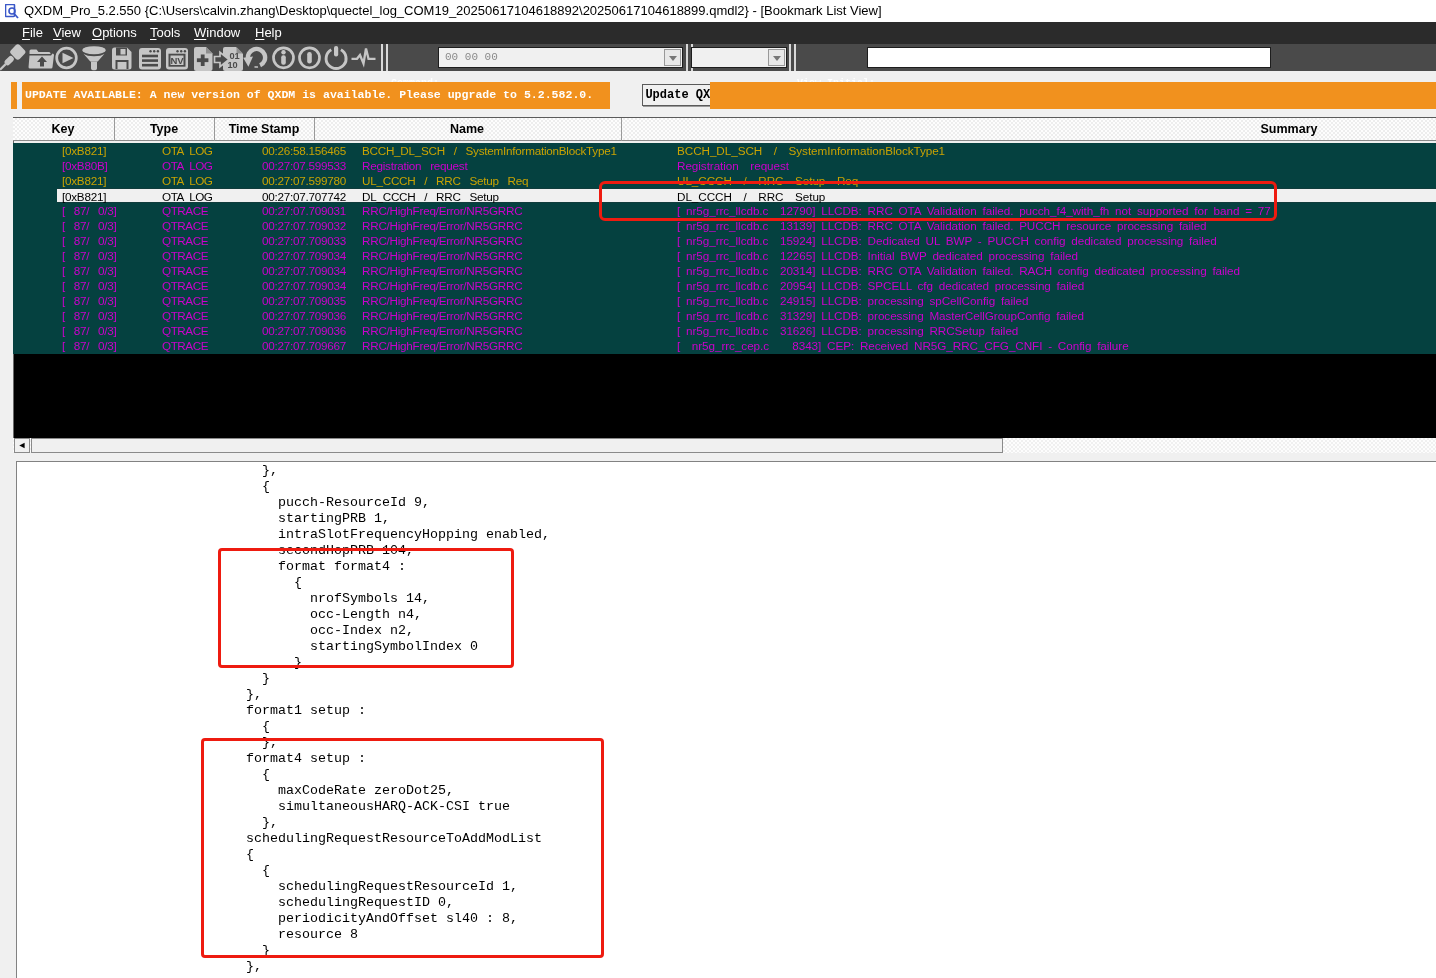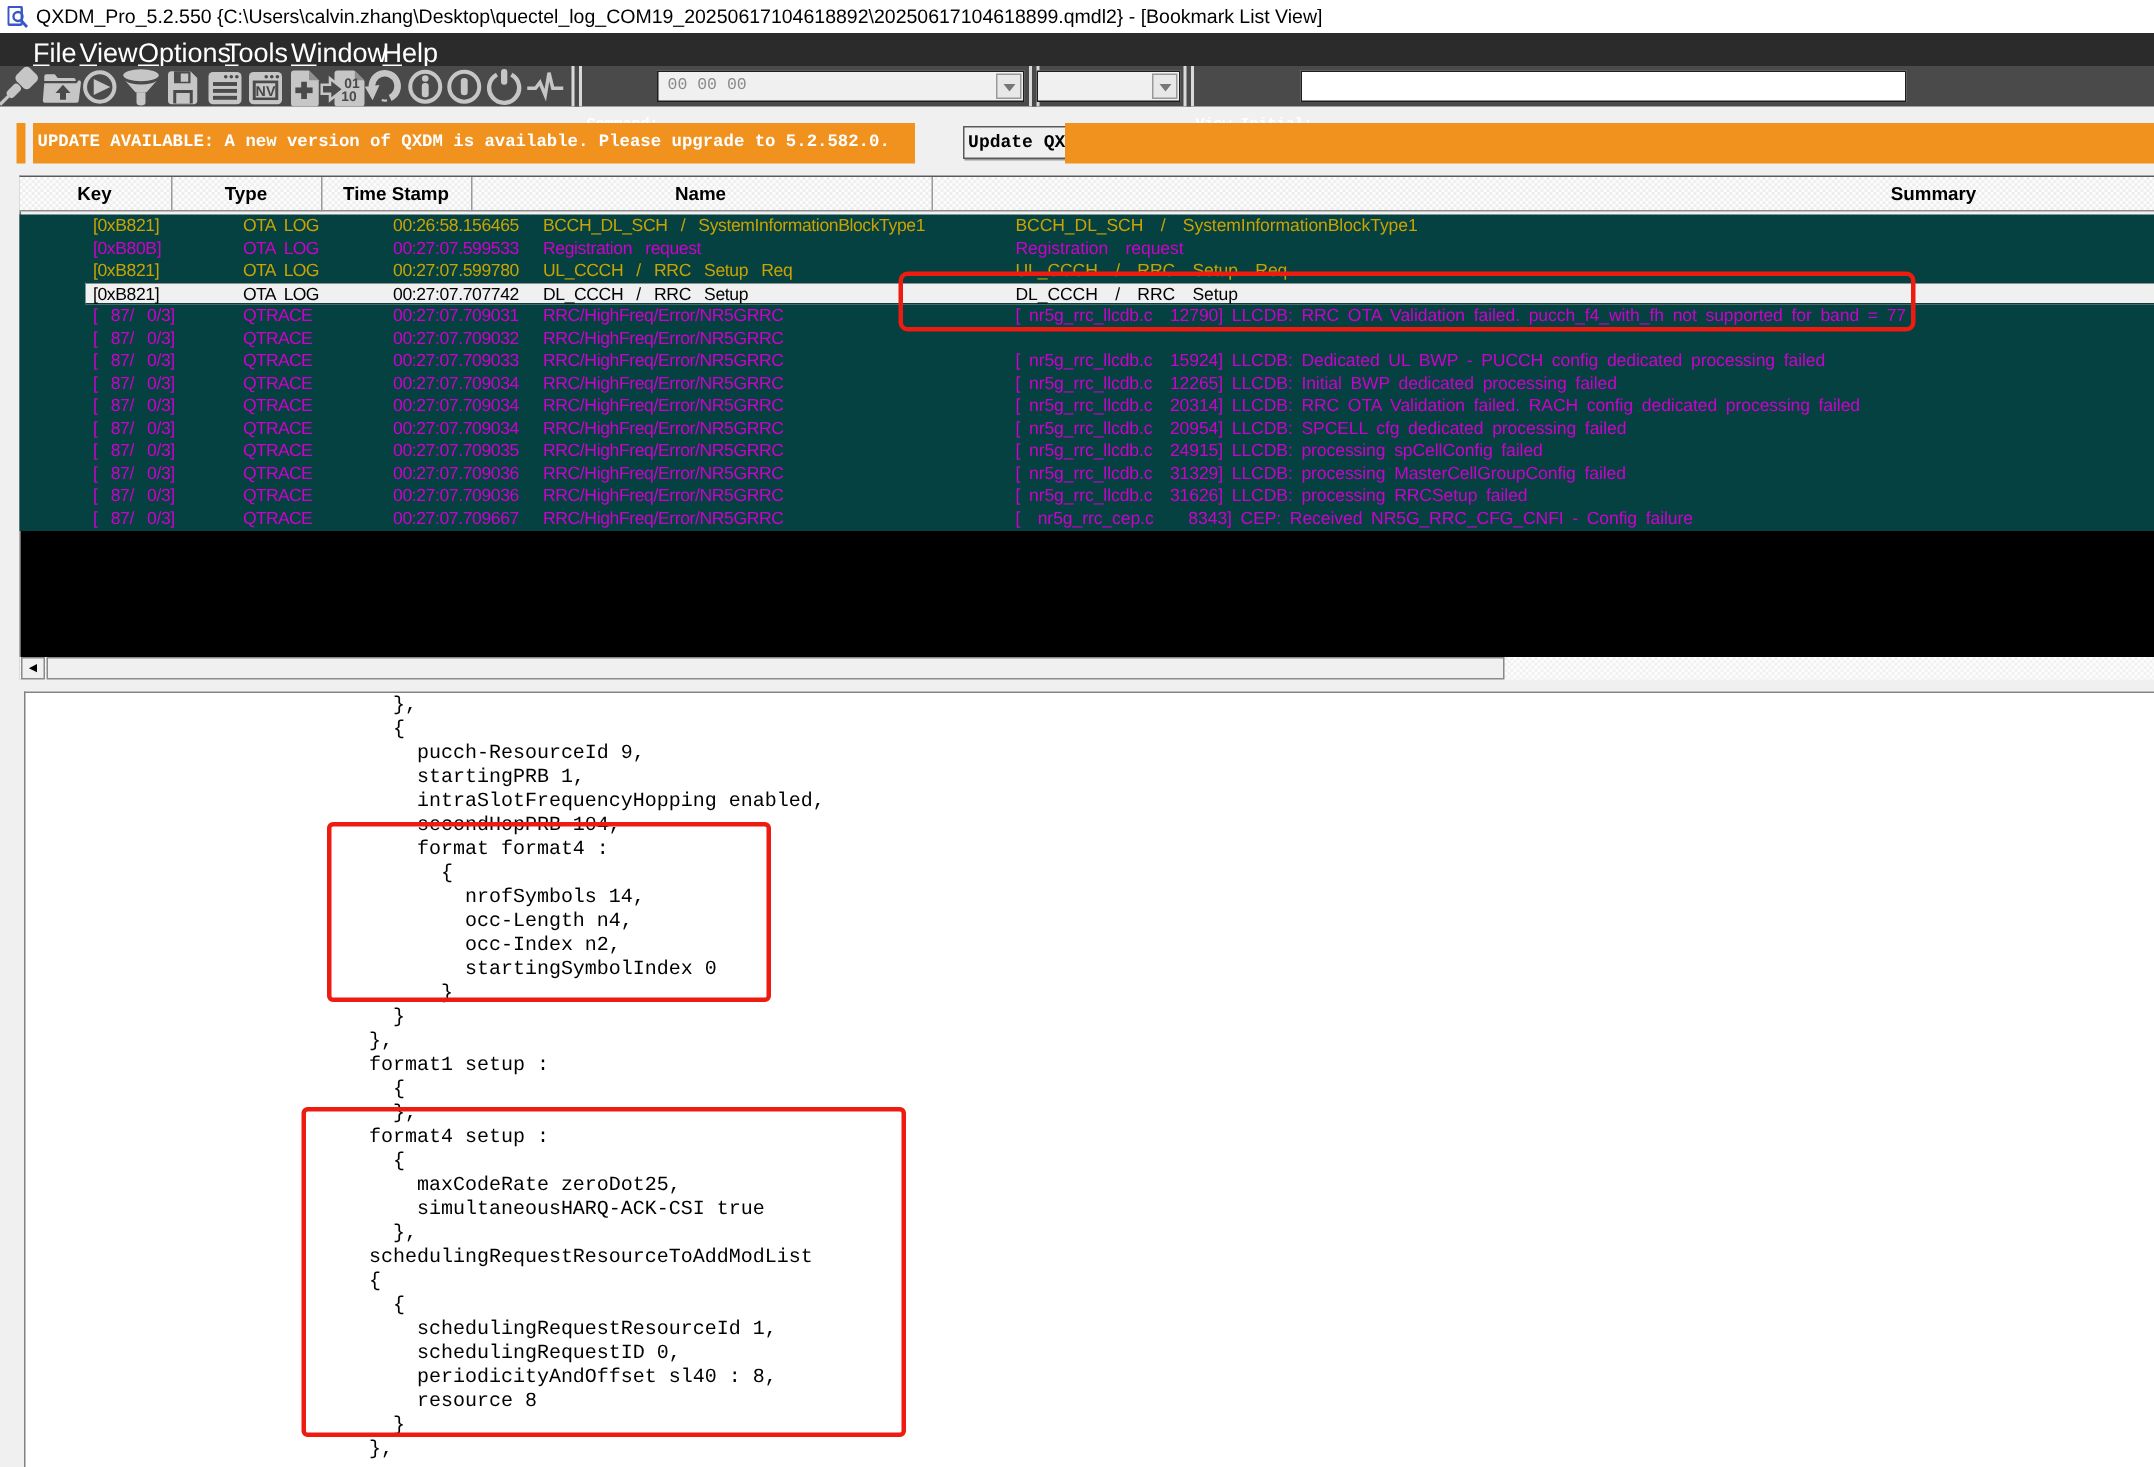--- a/index.html
+++ b/index.html
@@ -5,21 +5,21 @@
 * { margin:0; padding:0; box-sizing:border-box; }
 html,body { width:1436px; height:978px; overflow:hidden; background:#f0f0f0; }
 body { font-family:"Liberation Sans", sans-serif; position:relative; }
 .abs { position:absolute; }
 
 
 #titlebar { left:0; top:0; width:1436px; height:22px; background:#ffffff; }
 #titletext { left:24px; top:3px; font-size:13px; color:#000; letter-spacing:0px; }
 
 
-#menubar { left:0; top:22px; width:1436px; height:22px; background:#2b2b2b; color:#fff; font-size:18px; }
+#menubar { left:0; top:22px; width:1436px; height:22px; background:#2b2b2b; color:#fff; font-size:13px; }
 .mitem { position:absolute; top:3px; }
 .mitem u { text-decoration-thickness:1px; text-underline-offset:2px; }
 
 
 #toolbar { left:0; top:44px; width:1436px; height:27px; background:#4a4a4a; }
 .tlabel { position:absolute; color:#fff; font-family:"Liberation Mono", monospace; font-size:10px; font-weight:bold; top:8px;margin-top:26px; }
 .combo { position:absolute; top:3px; height:21px; background:#f0f0f0; border:1px solid #1d1d1d; }
 .combo .arr { position:absolute; right:1px; top:1px; width:17px; height:17px; background:#e8e8e8; border:1px solid #999; }
 .combo .arr:after { content:""; position:absolute; left:4px; top:6px; width:0; height:0; border:4px solid transparent; border-top:5px solid #777; }
 .sep { position:absolute; top:0px; width:7px; height:27px; border-left:2px solid #d9d9d9; border-right:2px solid #d9d9d9; background:#4a4a4a; }
@@ -193,21 +193,21 @@
 <span class="hdiv" style="left:301px"></span>
 <span class="hdiv" style="left:608px"></span>
 </div>
 
 <div class="abs" id="tbody">
     <div class="row" style="top:0px"><span class="k c-gold">[0xB821]</span><span class="t c-gold">OTA  LOG</span><span class="ts c-gold">00:26:58.156465</span><span class="nm c-gold">BCCH_DL_SCH  /  SystemInformationBlockType1</span><span class="sm c-gold">BCCH_DL_SCH  /  SystemInformationBlockType1</span></div>
     <div class="row" style="top:15px"><span class="k c-mag">[0xB80B]</span><span class="t c-mag">OTA  LOG</span><span class="ts c-mag">00:27:07.599533</span><span class="nm c-mag">Registration  request</span><span class="sm c-mag">Registration  request</span></div>
     <div class="row" style="top:30px"><span class="k c-gold">[0xB821]</span><span class="t c-gold">OTA  LOG</span><span class="ts c-gold">00:27:07.599780</span><span class="nm c-gold">UL_CCCH  /  RRC  Setup  Req</span><span class="sm c-gold">UL_CCCH  /  RRC  Setup  Req</span></div>
     <div class="row sel" style="top:45px"><span class="k ">[0xB821]</span><span class="t ">OTA  LOG</span><span class="ts ">00:27:07.707742</span><span class="nm ">DL_CCCH  /  RRC  Setup</span><span class="sm ">DL_CCCH  /  RRC  Setup</span></div>
     <div class="row" style="top:60px"><span class="k c-mag">[  87/  0/3]</span><span class="t c-mag">QTRACE</span><span class="ts c-mag">00:27:07.709031</span><span class="nm c-mag">RRC/HighFreq/Error/NR5GRRC</span><span class="sm c-mag">[ nr5g_rrc_llcdb.c  12790] LLCDB: RRC OTA Validation failed. pucch_f4_with_fh not supported for band = 77</span></div>
-    <div class="row" style="top:75px"><span class="k c-mag">[  87/  0/3]</span><span class="t c-mag">QTRACE</span><span class="ts c-mag">00:27:07.709032</span><span class="nm c-mag">RRC/HighFreq/Error/NR5GRRC</span></div>
+    <div class="row" style="top:75px"><span class="k c-mag">[  87/  0/3]</span><span class="t c-mag">QTRACE</span><span class="ts c-mag">00:27:07.709032</span><span class="nm c-mag">RRC/HighFreq/Error/NR5GRRC</span><span class="sm c-mag">[ nr5g_rrc_llcdb.c  13139] LLCDB: RRC OTA Validation failed. PUCCH resource processing failed</span></div>
     <div class="row" style="top:90px"><span class="k c-mag">[  87/  0/3]</span><span class="t c-mag">QTRACE</span><span class="ts c-mag">00:27:07.709033</span><span class="nm c-mag">RRC/HighFreq/Error/NR5GRRC</span><span class="sm c-mag">[ nr5g_rrc_llcdb.c  15924] LLCDB: Dedicated UL BWP - PUCCH config dedicated processing failed</span></div>
     <div class="row" style="top:105px"><span class="k c-mag">[  87/  0/3]</span><span class="t c-mag">QTRACE</span><span class="ts c-mag">00:27:07.709034</span><span class="nm c-mag">RRC/HighFreq/Error/NR5GRRC</span><span class="sm c-mag">[ nr5g_rrc_llcdb.c  12265] LLCDB: Initial BWP dedicated processing failed</span></div>
     <div class="row" style="top:120px"><span class="k c-mag">[  87/  0/3]</span><span class="t c-mag">QTRACE</span><span class="ts c-mag">00:27:07.709034</span><span class="nm c-mag">RRC/HighFreq/Error/NR5GRRC</span><span class="sm c-mag">[ nr5g_rrc_llcdb.c  20314] LLCDB: RRC OTA Validation failed. RACH config dedicated processing failed</span></div>
     <div class="row" style="top:135px"><span class="k c-mag">[  87/  0/3]</span><span class="t c-mag">QTRACE</span><span class="ts c-mag">00:27:07.709034</span><span class="nm c-mag">RRC/HighFreq/Error/NR5GRRC</span><span class="sm c-mag">[ nr5g_rrc_llcdb.c  20954] LLCDB: SPCELL cfg dedicated processing failed</span></div>
     <div class="row" style="top:150px"><span class="k c-mag">[  87/  0/3]</span><span class="t c-mag">QTRACE</span><span class="ts c-mag">00:27:07.709035</span><span class="nm c-mag">RRC/HighFreq/Error/NR5GRRC</span><span class="sm c-mag">[ nr5g_rrc_llcdb.c  24915] LLCDB: processing spCellConfig failed</span></div>
     <div class="row" style="top:165px"><span class="k c-mag">[  87/  0/3]</span><span class="t c-mag">QTRACE</span><span class="ts c-mag">00:27:07.709036</span><span class="nm c-mag">RRC/HighFreq/Error/NR5GRRC</span><span class="sm c-mag">[ nr5g_rrc_llcdb.c  31329] LLCDB: processing MasterCellGroupConfig failed</span></div>
     <div class="row" style="top:180px"><span class="k c-mag">[  87/  0/3]</span><span class="t c-mag">QTRACE</span><span class="ts c-mag">00:27:07.709036</span><span class="nm c-mag">RRC/HighFreq/Error/NR5GRRC</span><span class="sm c-mag">[ nr5g_rrc_llcdb.c  31626] LLCDB: processing RRCSetup failed</span></div>
     <div class="row" style="top:195px"><span class="k c-mag">[  87/  0/3]</span><span class="t c-mag">QTRACE</span><span class="ts c-mag">00:27:07.709667</span><span class="nm c-mag">RRC/HighFreq/Error/NR5GRRC</span><span class="sm c-mag">[  nr5g_rrc_cep.c    8343] CEP: Received NR5G_RRC_CFG_CNFI - Config failure</span></div>
   </div>
 

